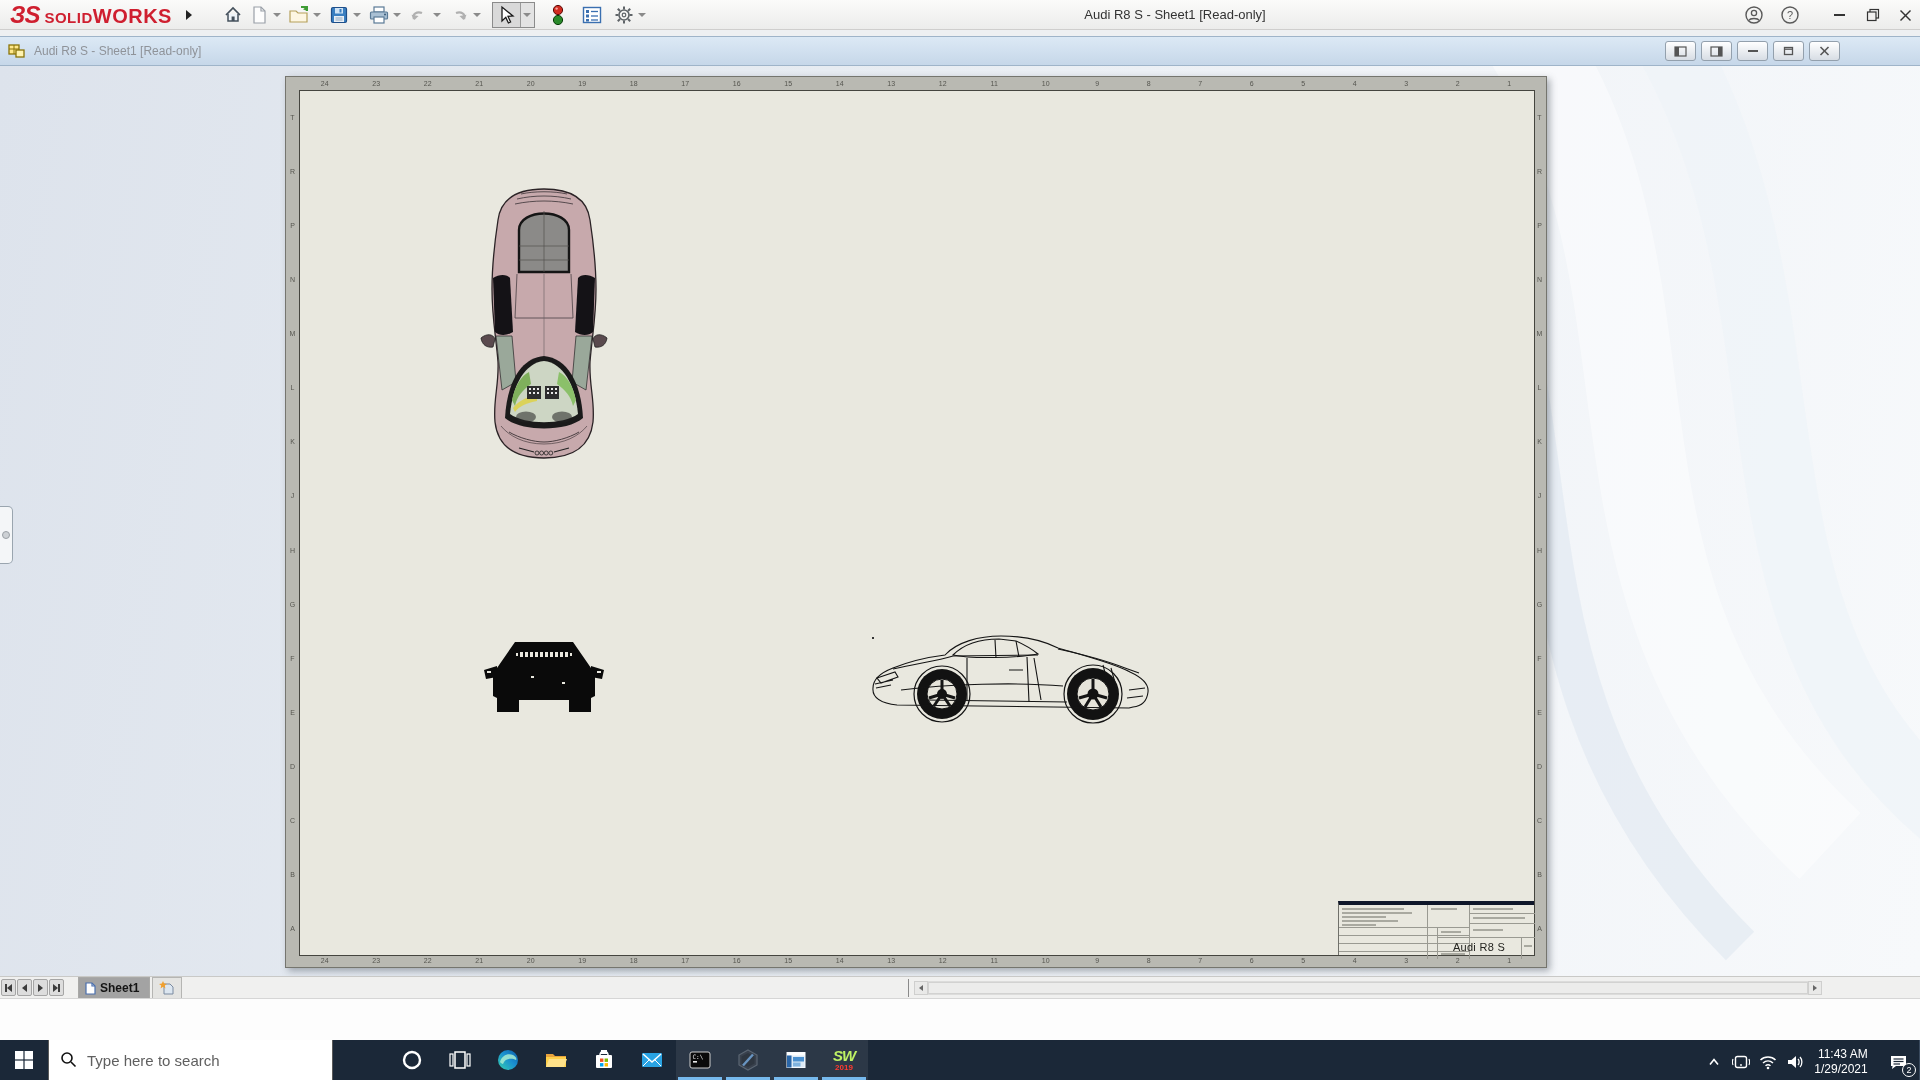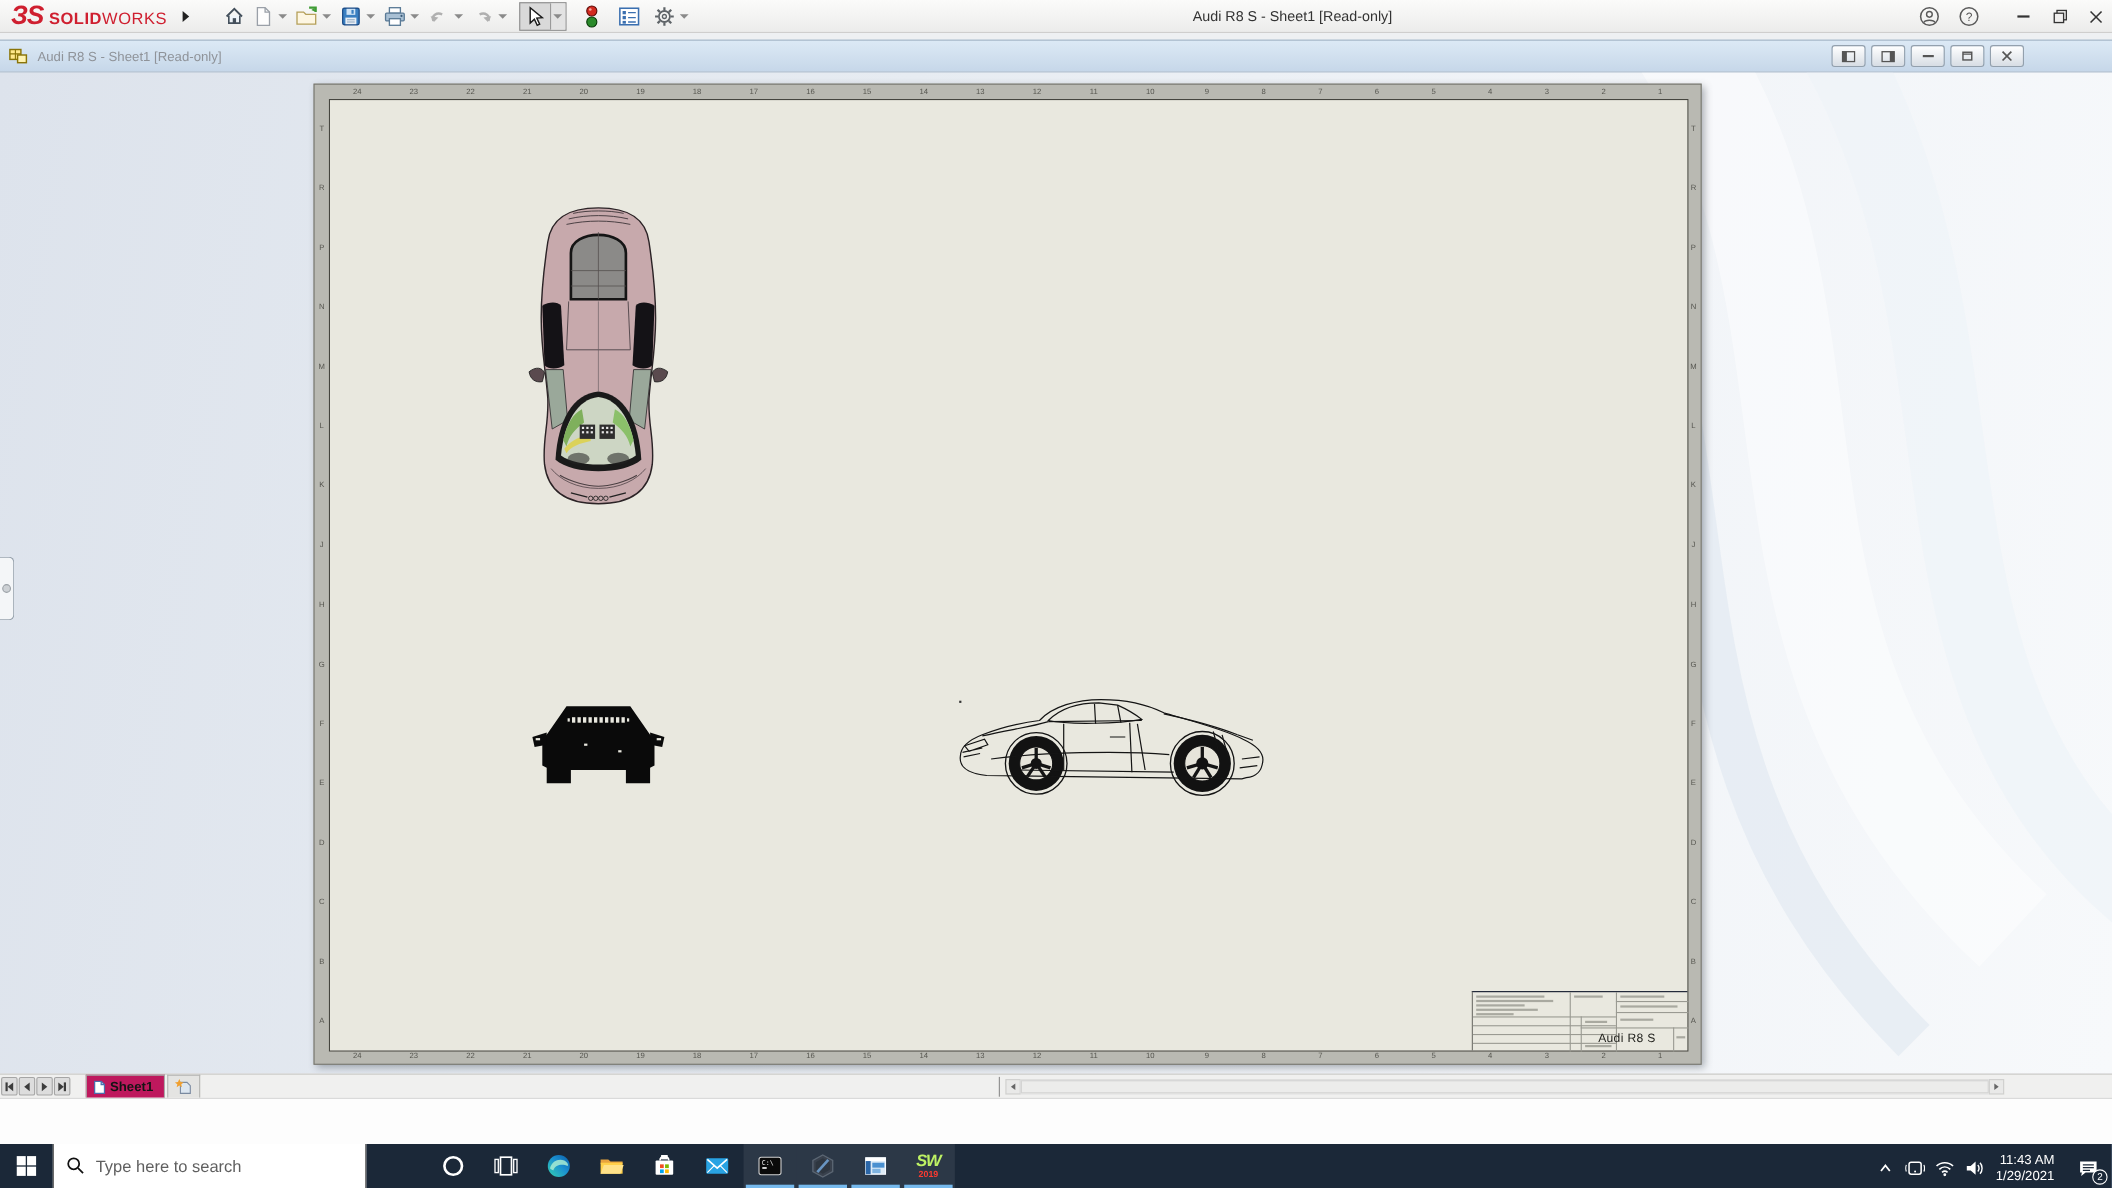--- a/index.html
+++ b/index.html
@@ -6,21 +6,21 @@
   html,body { width:1920px; height:1080px; overflow:hidden; font-family:"Liberation Sans","DejaVu Sans",sans-serif; }
   .app { position:relative; width:1920px; height:1080px; background:#e8e8e8; }
 
   
   .titlebar { position:absolute; left:0; top:0; width:1920px; height:30px;
     background:linear-gradient(#fbfbfa,#ececeb); border-bottom:1px solid #cfcecd;
     display:flex; align-items:center; }
   .logo { display:flex; align-items:baseline; margin-left:10px; color:#cf1f2f; white-space:nowrap; }
   .logo .mark { font-size:24px; font-weight:bold; font-style:italic; letter-spacing:-1px; margin-right:5px; }
   .logo .b { font-size:15px; font-weight:bold; letter-spacing:.5px; }
-  .logo .l { font-size:15px; font-weight:normal; letter-spacing:.5px; }
+  .logo .l { font-size:20px; font-weight:bold; letter-spacing:.5px; }
   .flyout-arrow { width:0; height:0; border-left:6px solid #222; border-top:5px solid transparent; border-bottom:5px solid transparent; margin-left:14px; cursor:pointer; }
   .tb-group { display:flex; align-items:center; margin-left:28px; }
   .tbtn { width:26px; height:24px; display:flex; align-items:center; justify-content:center; border-radius:2px; }
   .caret { width:0; height:0; border-left:4px solid transparent; border-right:4px solid transparent; border-top:4px solid #8a8a8a; margin:0 5px 0 1px; }
   .sel-wrap { display:flex; align-items:stretch; border:1px solid #8b8b8b; background:#d9d9d9; margin-left:6px; height:26px; }
   .sel-main { width:27px; display:flex; align-items:center; justify-content:center; }
   .sel-drop { width:14px; border-left:1px solid #9a9a9a; display:flex; align-items:center; justify-content:center; background:#e3e3e3; }
   .sel-drop .caret{ margin:0; }
   .win-title { position:absolute; left:1040px; top:0; width:270px; height:30px; line-height:30px; text-align:center; font-size:13px; color:#333; }
   .winctl { position:absolute; right:0; top:0; height:30px; display:flex; align-items:center; }
@@ -53,34 +53,34 @@
   .zone-row span { flex:1; text-align:center; font-size:7px; line-height:13px; color:#55554f; }
   .zone-col { position:absolute; top:13px; height:866px; width:13px; display:flex; flex-direction:column; }
   .zone-col.left { left:0; } .zone-col.right { right:0; }
   .zone-col span { flex:1; display:flex; align-items:center; justify-content:center; font-size:7px; color:#55554f; }
   .paper { position:absolute; left:13px; top:13px; width:1236px; height:866px;
     background:#e9e8df; border:1px solid #45453f; }
   .view { position:absolute; }
   .dot { position:absolute; width:2px; height:2px; background:#333; }
 
   
-  .tblock { position:absolute; right:0; bottom:0; width:196px; height:54px; border-left:1px solid #70706a; border-top:1px solid #0f172a; }
+  .tblock { position:absolute; right:0; bottom:0; width:196px; height:54px; border-left:1px solid #70706a; border-top:4px solid #0f172a; }
   .tb-line { position:absolute; background:#9a9a92; }
   .microline { position:absolute; height:2px; background:#a9a9a0; }
   .tb-name { position:absolute; left:98px; top:32px; width:84px; height:20px; display:flex; align-items:center; justify-content:center;
     font-size:11px; color:#23231f; letter-spacing:.3px; }
 
   
   .tabbar { position:absolute; left:0; top:976px; width:1920px; height:22px; background:#f0f0ef; border-top:1px solid #c9c9c7; display:flex; align-items:center; }
   .navbtn { width:15px; height:17px; margin-left:1px; background:#dddddd; border:1px solid #a5a5a5; border-radius:2px;
     display:flex; align-items:center; justify-content:center; }
   .tri { width:0; height:0; border-top:4px solid transparent; border-bottom:4px solid transparent; }
   .tri.rt { border-left:5px solid #3c3c3c; } .tri.lt { border-right:5px solid #3c3c3c; }
   .bar-v { width:2px; height:8px; background:#3c3c3c; }
-  .sheettab { margin-left:14px; height:21px; padding:0 10px 0 6px; background:#be185d; border:1px solid #a9a9a7; border-bottom:none;
+  .sheettab { margin-left:14px; height:21px; padding:0 10px 0 6px; background:#a3a3a3; border:1px solid #a9a9a7; border-bottom:none;
     display:flex; align-items:center; gap:4px; font-size:12px; font-weight:bold; color:#141414; }
   .addtab { margin-left:2px; height:21px; width:30px; background:#e4e4e2; border:1px solid #b5b5b3; border-bottom:none;
     display:flex; align-items:center; justify-content:center; }
   .tab-split { position:absolute; left:908px; top:2px; width:1px; height:18px; background:#8a8a8a; }
   .hscroll { position:absolute; left:914px; top:4px; width:908px; height:14px; display:flex; }
   .harrow { width:14px; height:14px; background:#e9e9e8; border:1px solid #cfcfce; display:flex; align-items:center; justify-content:center; }
   .htrack { flex:1; background:#fafafa; border-top:1px solid #dcdcdb; border-bottom:1px solid #dcdcdb; position:relative; }
   .hthumb { position:absolute; left:0; top:0; height:100%; width:100%; background:#ececeb; border:1px solid #d2d2d1; }
   .tri-s { width:0; height:0; border-top:3px solid transparent; border-bottom:3px solid transparent; }
   .tri-s.rt { border-left:4px solid #666; } .tri-s.lt { border-right:4px solid #666; }

